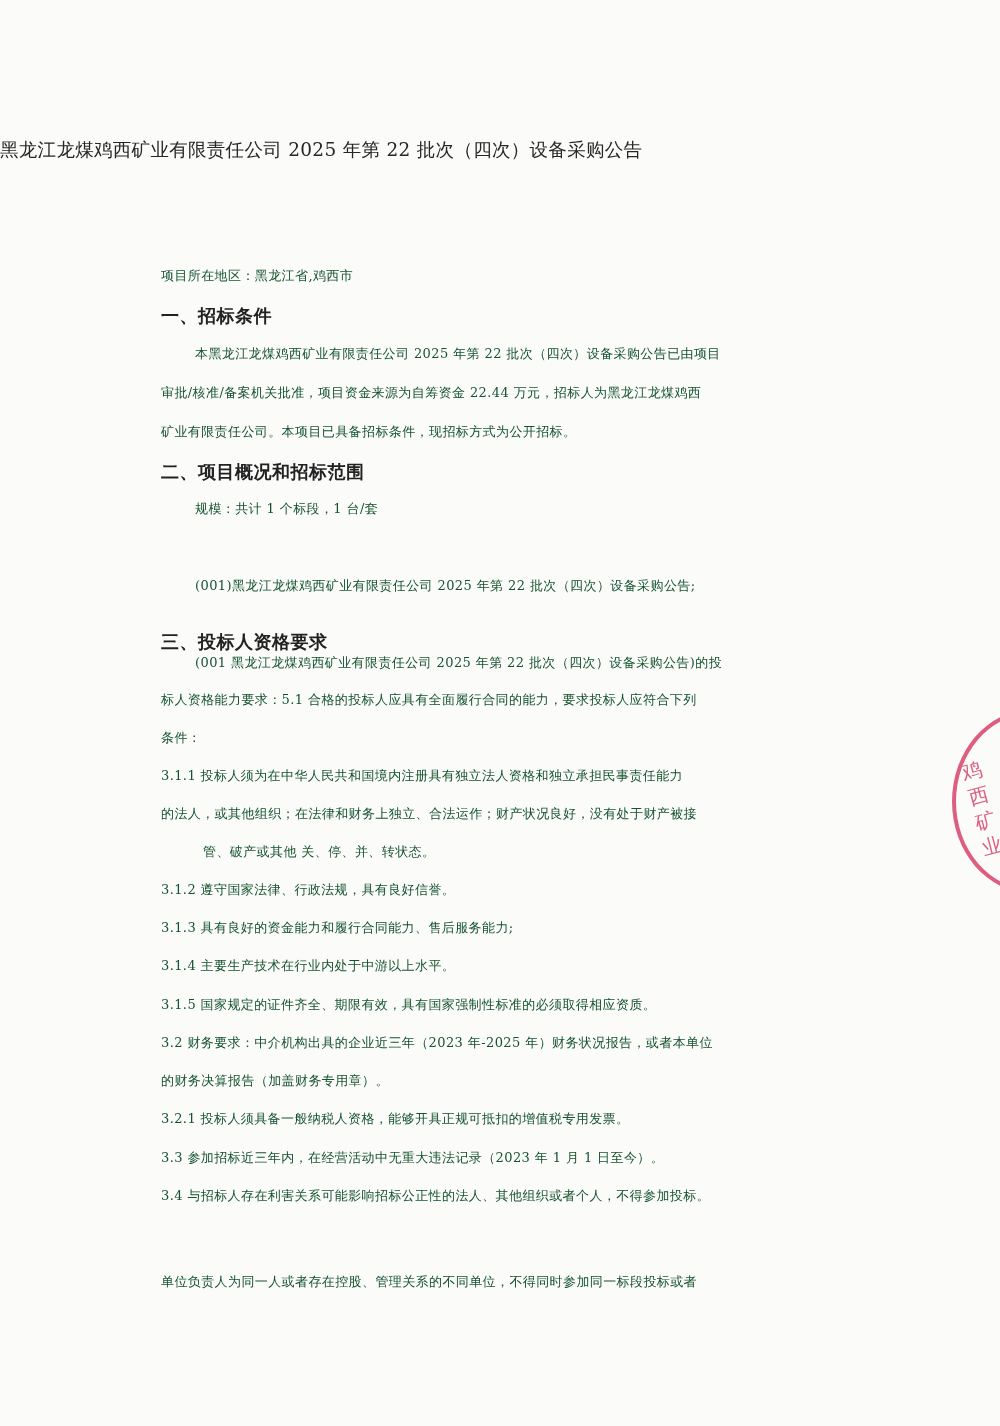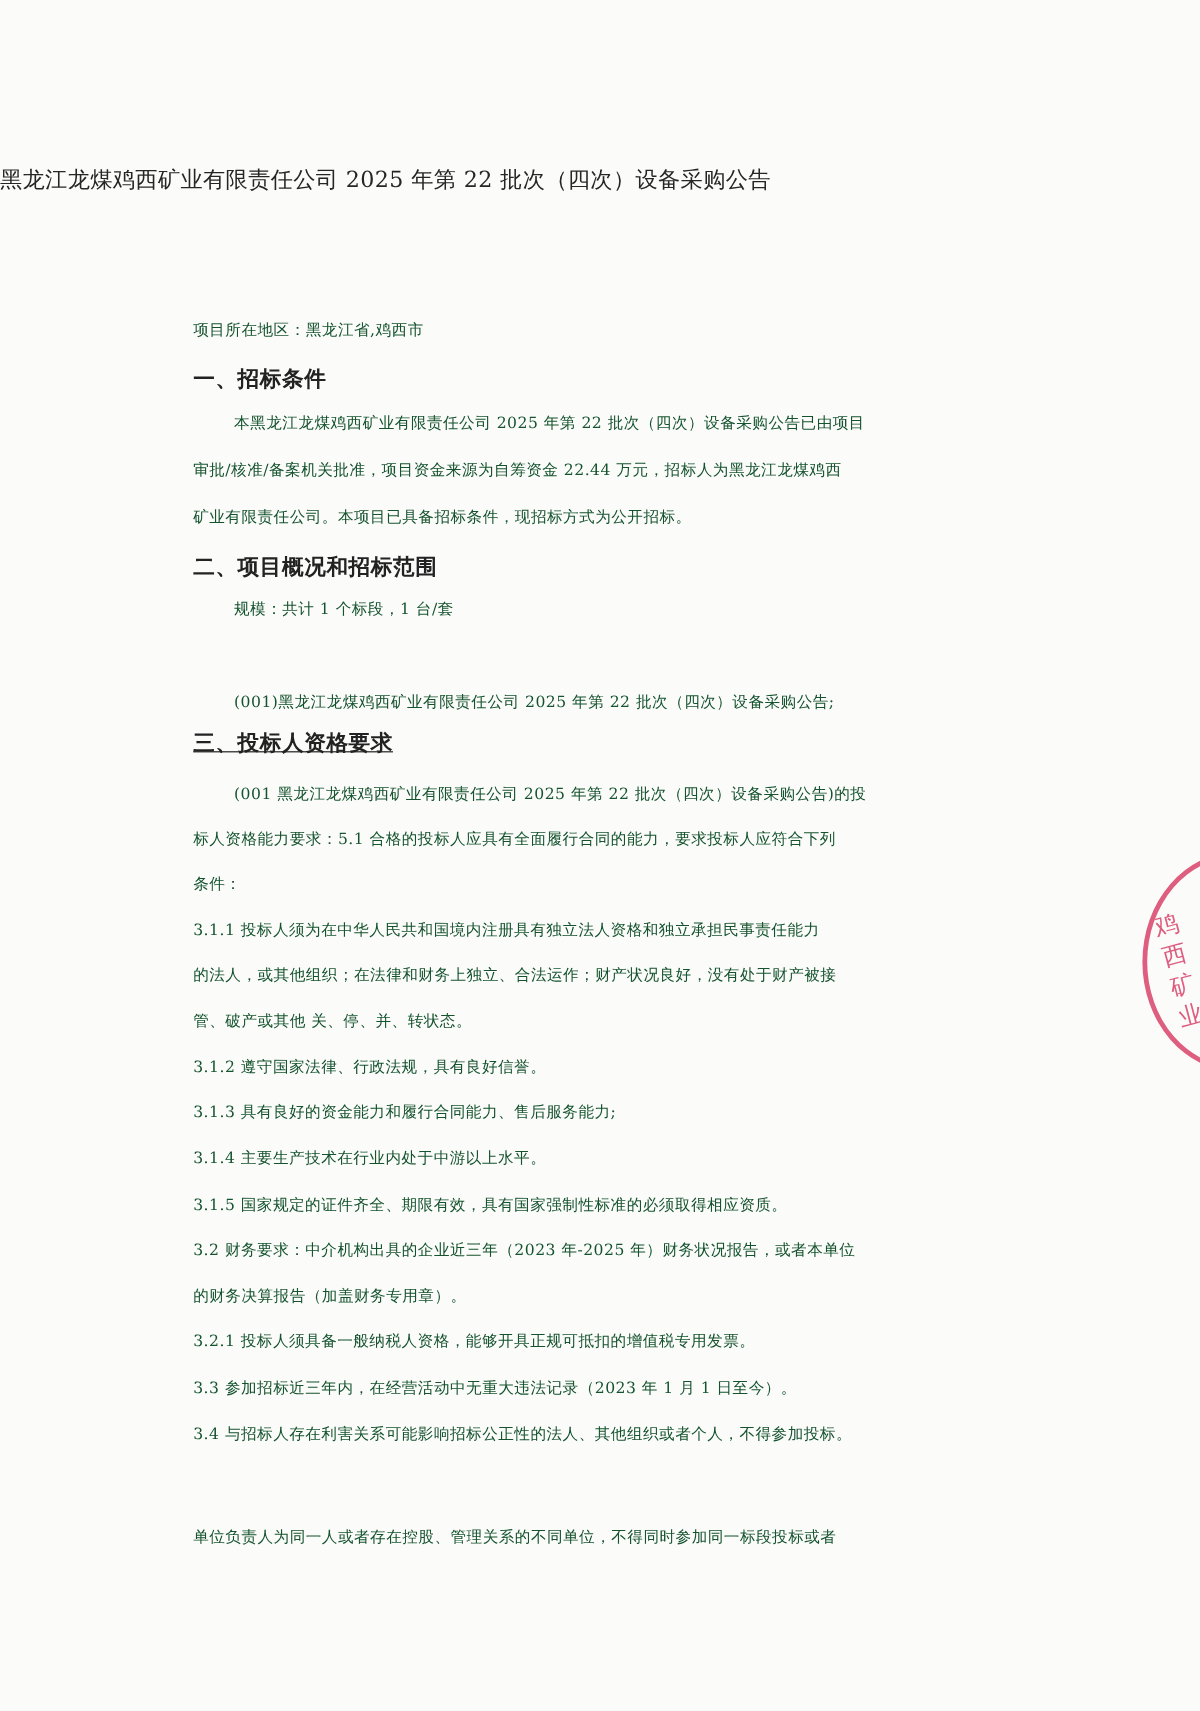--- a/index.html
+++ b/index.html
@@ -48,27 +48,27 @@
 
   <div class="heading" style="top:304px;">一、招标条件</div>
   <div class="line indent" style="top:344px;">本黑龙江龙煤鸡西矿业有限责任公司 2025 年第 22 批次（四次）设备采购公告已由项目</div>
   <div class="line" style="top:383px;">审批/核准/备案机关批准，项目资金来源为自筹资金 22.44 万元，招标人为黑龙江龙煤鸡西</div>
   <div class="line" style="top:422px;">矿业有限责任公司。本项目已具备招标条件，现招标方式为公开招标。</div>
 
   <div class="heading" style="top:460px;">二、项目概况和招标范围</div>
   <div class="line indent" style="top:499px;">规模：共计  1  个标段，1  台/套</div>
   <div class="line indent" style="top:576px;">(001)黑龙江龙煤鸡西矿业有限责任公司 2025 年第 22 批次（四次）设备采购公告;</div>
 
-  <div class="heading" style="top:607px;text-decoration:underline;">三、投标人资格要求</div>
+  <div class="heading" style="top:630px;">三、投标人资格要求</div>
   <div class="line indent" style="top:653px;">(001 黑龙江龙煤鸡西矿业有限责任公司 2025 年第 22 批次（四次）设备采购公告)的投</div>
   <div class="line" style="top:690px;">标人资格能力要求：5.1 合格的投标人应具有全面履行合同的能力，要求投标人应符合下列</div>
   <div class="line" style="top:728px;">条件：</div>
   <div class="line" style="top:766px;">3.1.1  投标人须为在中华人民共和国境内注册具有独立法人资格和独立承担民事责任能力</div>
   <div class="line" style="top:804px;">的法人，或其他组织；在法律和财务上独立、合法运作；财产状况良好，没有处于财产被接</div>
-  <div class="line" style="top:842px;">管、破产或其他  关、停、并、转状态。</div>
+  <div class="line" style="top:842px;margin-left:42px;">管、破产或其他  关、停、并、转状态。</div>
   <div class="line" style="top:880px;">3.1.2  遵守国家法律、行政法规，具有良好信誉。</div>
   <div class="line" style="top:918px;">3.1.3  具有良好的资金能力和履行合同能力、售后服务能力;</div>
   <div class="line" style="top:956px;">3.1.4  主要生产技术在行业内处于中游以上水平。</div>
   <div class="line" style="top:995px;">3.1.5  国家规定的证件齐全、期限有效，具有国家强制性标准的必须取得相应资质。</div>
   <div class="line" style="top:1033px;">3.2 财务要求：中介机构出具的企业近三年（2023 年-2025 年）财务状况报告，或者本单位</div>
   <div class="line" style="top:1071px;">的财务决算报告（加盖财务专用章）。</div>
   <div class="line" style="top:1109px;">3.2.1  投标人须具备一般纳税人资格，能够开具正规可抵扣的增值税专用发票。</div>
   <div class="line" style="top:1148px;">3.3  参加招标近三年内，在经营活动中无重大违法记录（2023  年  1  月  1  日至今）。</div>
   <div class="line" style="top:1186px;">3.4 与招标人存在利害关系可能影响招标公正性的法人、其他组织或者个人，不得参加投标。</div>
   <div class="line" style="top:1224px;margin-top:48px;">单位负责人为同一人或者存在控股、管理关系的不同单位，不得同时参加同一标段投标或者</div>

